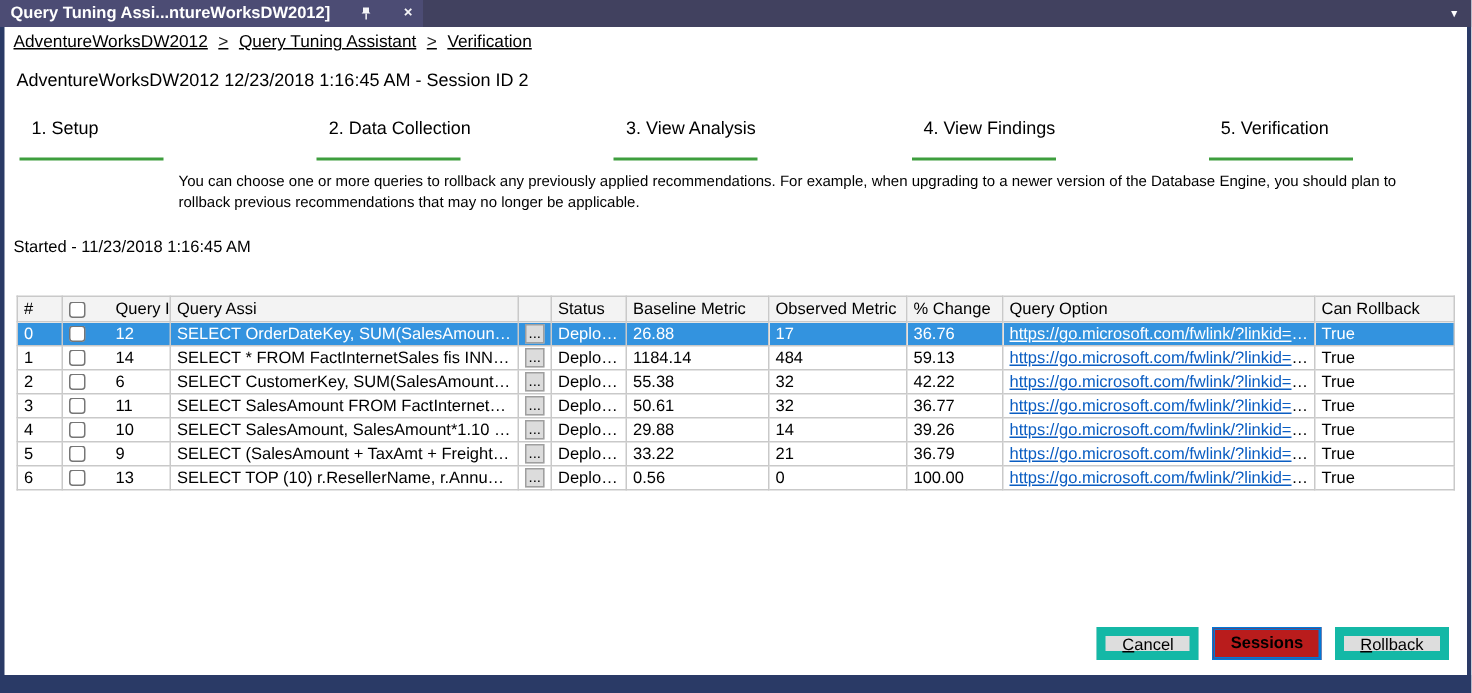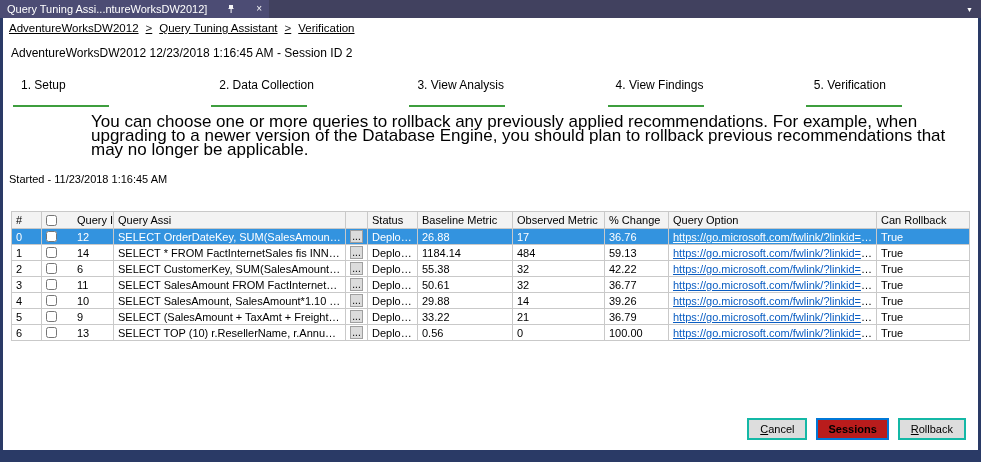--- a/index.html
+++ b/index.html
@@ -5,56 +5,56 @@
   :root{
     --selection:#3393DF; --link:#0A5DC2; --green:#3E9E3E; --navy:#2A3A66;
     --tabstrip:#41415F; --activetab:#4C4C74; --focus:#0078D7;
   }
   *{box-sizing:border-box;}
   body{margin:0; width:981px; height:462px; font-family:"Liberation Sans",sans-serif; color:#000; background:#fff;}
   .window{width:981px; height:462px; display:flex; flex-direction:column; background:var(--navy); overflow:hidden;}
 
   
   .tabstrip{height:18px; background:var(--tabstrip); display:flex; align-items:stretch; color:#fff; font-size:11px; flex:0 0 auto;}
-  .tab{background:var(--activetab); display:flex; align-items:center; gap:20px; padding:0 7px; cursor:default;}
+  .tab{background:var(--activetab); display:flex; align-items:center; gap:20px; padding:0 7px; cursor:default;font-weight:bold;}
   .tab-title{white-space:nowrap;}
   .tab-icon{display:flex; align-items:center; font-size:10px; line-height:10px; opacity:.95; cursor:pointer;}
   .tabstrip-spacer{flex:1;}
   .tab-list{display:flex; align-items:center; padding:0 8px; font-size:7px; cursor:pointer;}
 
   
   .content{flex:1 1 auto; background:#fff; margin:0 3px; display:flex; flex-direction:column; overflow:hidden;}
   .breadcrumb{padding:4px 6px 2px 6px; font-size:11.5px; display:flex; gap:7px; align-items:center;text-decoration:underline;}
   .crumb{cursor:pointer;}
   .crumb-sep{color:#222;}
   .session-title{font-size:12px; margin:10px 0 0 8px;}
 
   .steps{display:flex; margin:18px 8px 0 8px;gap:32px;}
   .step{flex:1; font-size:12px; cursor:default;}
   .step-label{margin-left:10px; white-space:nowrap;}
   .step-underline{width:96px; border-bottom:2px solid var(--green); margin:13px 0 0 2px;}
 
-  .description{font-size:17px; line-height:14px; margin:8px 24px 0 88px;}
+  .description{font-size:10px; line-height:14px; margin:8px 24px 0 116px;}
   .started{font-size:11px; margin:16px 0 0 6px;}
 
   
   .grid{margin:26px 8px 0 8px; border-collapse:collapse; table-layout:fixed; width:calc(100% - 16px); font-size:11px;}
   .grid th,.grid td{border:1px solid #C9C9C9; padding:1px 4px; height:15px; overflow:hidden; white-space:nowrap; text-overflow:ellipsis; text-align:left; font-weight:normal;}
   .grid th{background:#F3F3F3; height:17px;}
   .cellflex{display:flex; align-items:center; gap:20px;}
   input[type=checkbox]{width:11px; height:11px; margin:0;}
   .c-ell{padding:0 1px;}
   .ellipsis-btn{display:block; width:100%; height:13px; font-size:10px; line-height:6px; background:#DCDCDC; border:1px solid #9F9F9F; padding:0; color:#000; font-family:inherit; cursor:pointer;}
   .qlink{color:var(--link); text-decoration:underline; cursor:pointer;}
   tr.selected td{background:var(--selection); color:#fff;}
   tr.selected .qlink{color:#fff;}
 
   
   .button-row{margin-top:auto; display:flex; justify-content:flex-end; gap:9px; margin:auto 12px 10px 0;}
-  .btn{min-width:50px; height:22px; background:#DDDDDD; border:2px solid #14b8a6; font-size:11px; font-family:inherit; padding:0 11px; cursor:pointer;}
+  .btn{min-width:50px; height:22px; background:#DDDDDD; border:6px solid #14b8a6; font-size:11px; font-family:inherit; padding:0 11px; cursor:pointer;}
   .btn.focused{background:#b91c1c; border:1px solid var(--focus); box-shadow:inset 0 0 0 1px var(--focus);font-weight:bold;}
   .u{text-decoration:underline;}
 
   .statusbar{height:12px; background:var(--navy); flex:0 0 auto;}
 </style>
 </head>
 <body>
 
 <div class="window">
 

